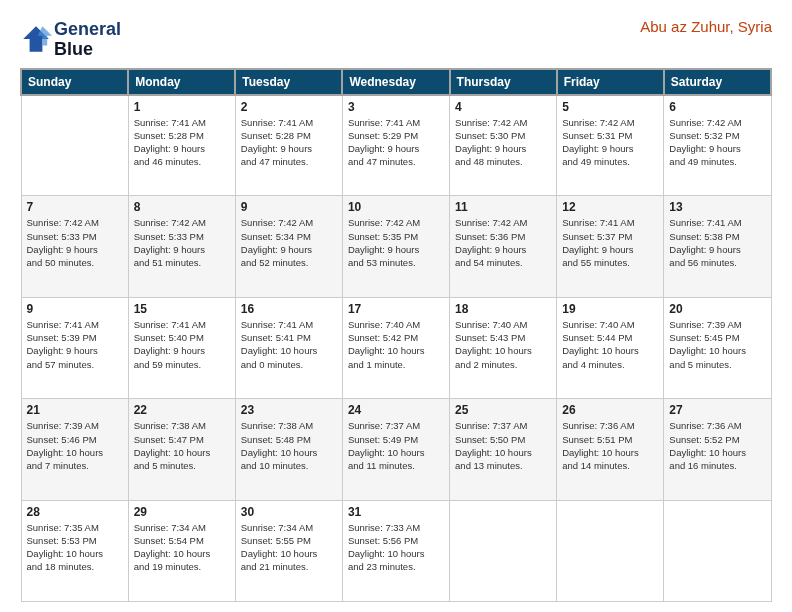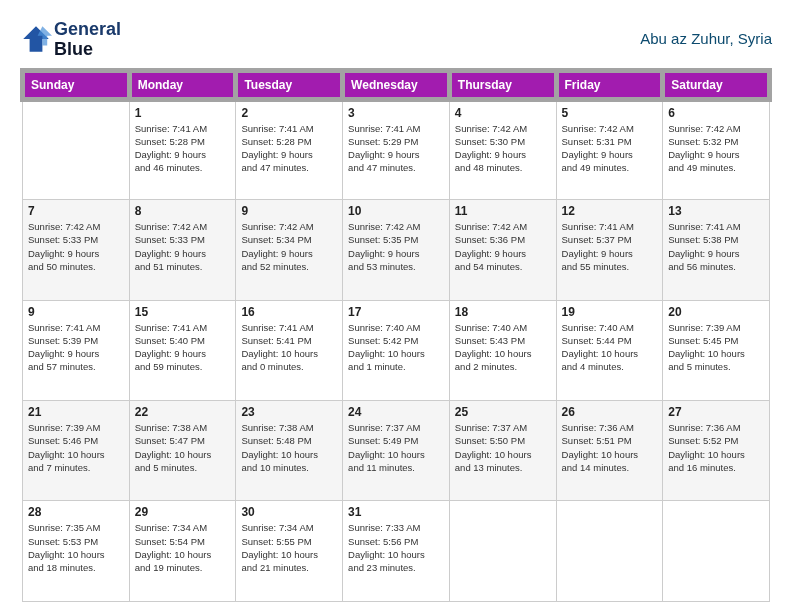--- a/index.html
+++ b/index.html
@@ -12,21 +12,21 @@
     }
     .page {
       width: 792px;
       height: 612px;
       padding: 16px 20px 10px 20px;
       display: flex;
       flex-direction: column;
     }
     .header {
       display: flex;
-      align-items: center;
+      align-items: flex-start;
       justify-content: space-between;
       margin-bottom: 8px;
     }
     .logo {
       display: flex;
       align-items: center;
       margin-top: 4px;
     }
     .logo-icon {
       width: 32px;
@@ -38,37 +38,37 @@
       text-align: right;
     }
     .main-title {
       font-size: 32px;
       font-weight: 300;
       color: #222;
       line-height: 1.1;
     }
     .subtitle {
       font-size: 15px;
-      color: #0c4a6e;
+      color: #c2410c;
       margin-top: 2px;
     }
     .calendar {
       width: 100%;
       border-collapse: collapse;
       flex: 1;
       font-size: 10.5px;
     }
     .calendar thead tr th {
-      background: #a21caf;
+      background: #0c4a6e;
       color: #fff;
       font-size: 12px;
       font-weight: bold;
       padding: 5px 6px;
       text-align: left;
-      border: 5px solid #a3a3a3;
+      border: 2px solid #a3a3a3;
     }
     .calendar tbody tr td {
       border: 1px solid #ccc;
       vertical-align: top;
       padding: 4px 5px;
       width: calc(100% / 7);
       height: 88px;
       background: #fff;
     }
     .calendar tbody tr:nth-child(odd) td {

